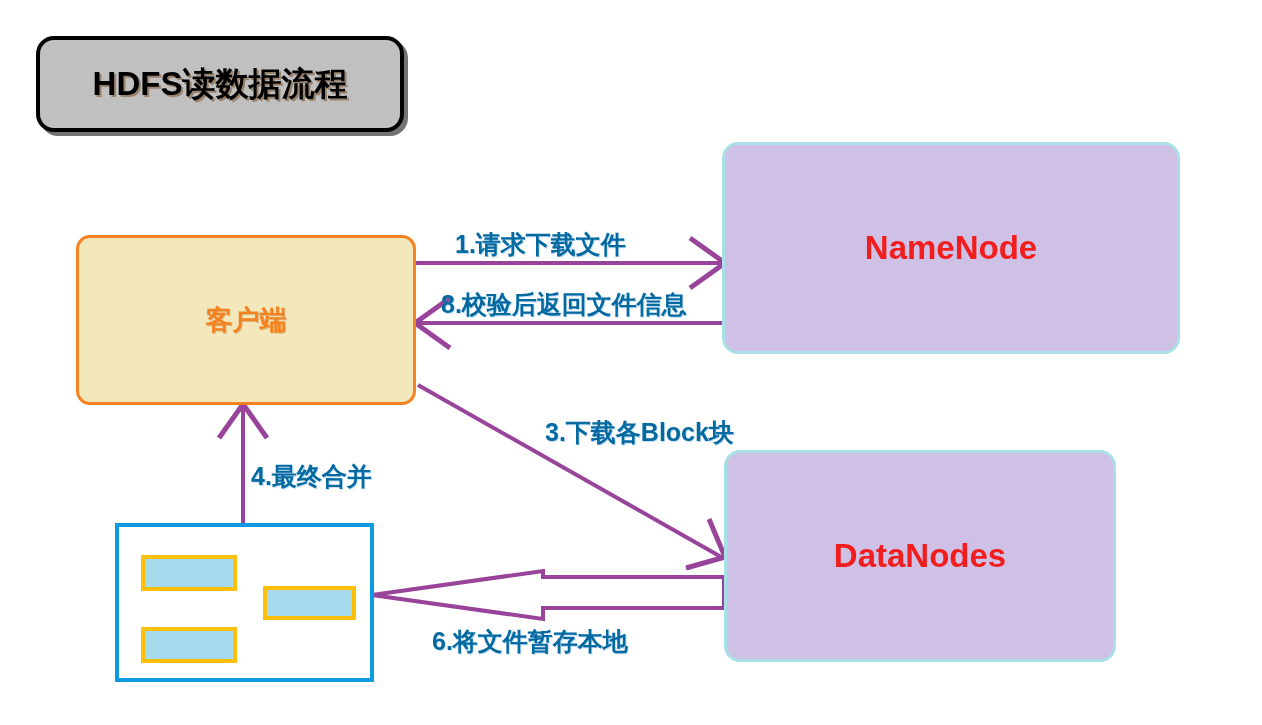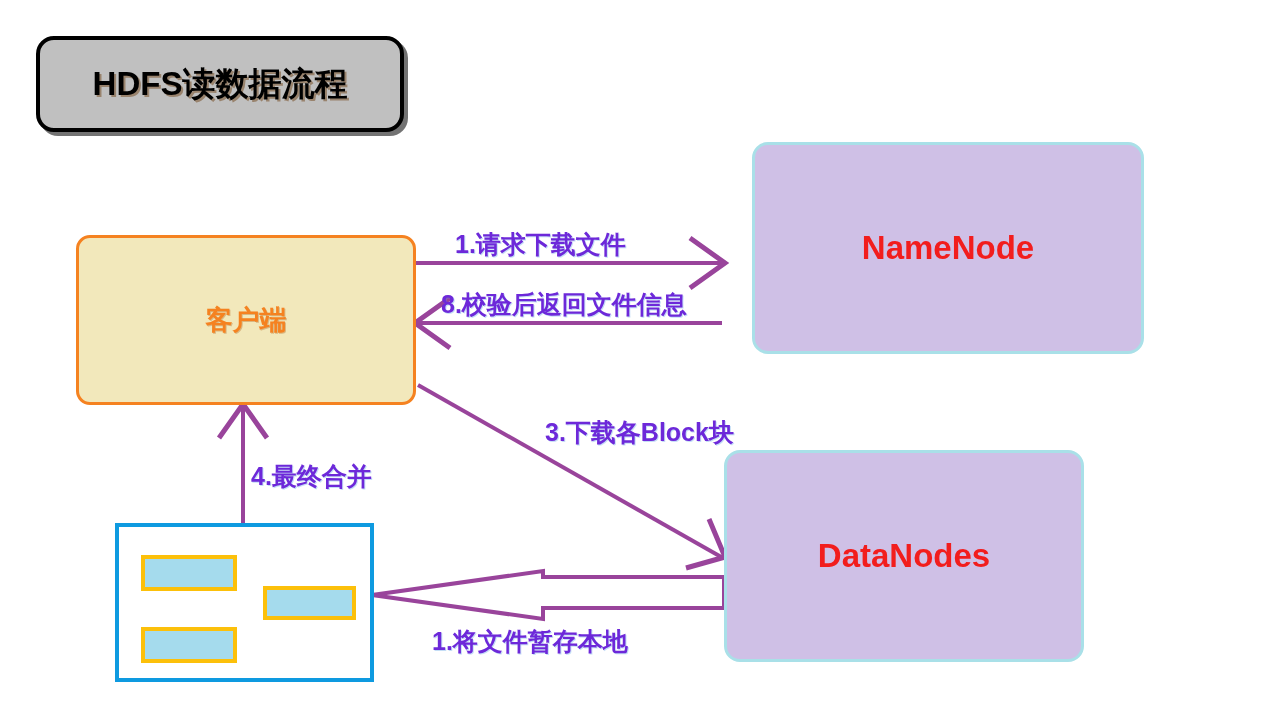--- a/index.html
+++ b/index.html
@@ -51,22 +51,22 @@
     display: flex;
     align-items: center;
     justify-content: center;
   }
   .node-label {
     font-size: 33px;
     font-weight: bold;
     color: #f21d1d;
     white-space: nowrap;
   }
-  #namenode-box { left: 752px; top: 142px; width: 392px; height: 212px; }
-  #datanodes-box { left: 724px; top: 450px; width: 360px; height: 212px; }
+  #namenode-box { left: 722px; top: 142px; width: 458px; height: 212px; }
+  #datanodes-box { left: 724px; top: 450px; width: 392px; height: 212px; }
 
   
   #client-box {
     position: absolute;
     left: 76px;
     top: 235px;
     width: 340px;
     height: 170px;
     background: #f2e8bb;
     border: 3px solid #f58220;
@@ -113,21 +113,21 @@
     width: 1262px;
     height: 725px;
     pointer-events: none;
   }
 
   
   .step-label {
     position: absolute;
     font-size: 25px;
     font-weight: bold;
-    color: #6d28d9;
+    color: #0369a1;
     white-space: nowrap;
     text-shadow: 1px 1px 0 rgba(90,160,230,0.35);
   }
   #label-1 { left: 455px; top: 228px; }
   #label-2 { left: 441px; top: 288px; }
   #label-3 { left: 545px; top: 416px; }
   #label-4 { left: 432px; top: 625px; }
   #label-5 { left: 251px; top: 460px; }
 </style>
 </head>
@@ -179,16 +179,16 @@
   </div>
 
   <div id="storage-box"></div>
   <div id="storage-block-1" class="storage-block"></div>
   <div id="storage-block-2" class="storage-block"></div>
   <div id="storage-block-3" class="storage-block"></div>
 
   <span id="label-1" class="step-label">1.请求下载文件</span>
   <span id="label-2" class="step-label">8.校验后返回文件信息</span>
   <span id="label-3" class="step-label">3.下载各Block块</span>
-  <span id="label-4" class="step-label">1.将文件暂存本地</span>
+  <span id="label-4" class="step-label">6.将文件暂存本地</span>
   <span id="label-5" class="step-label">4.最终合并</span>
 
 </div>
 
 </body></html>

